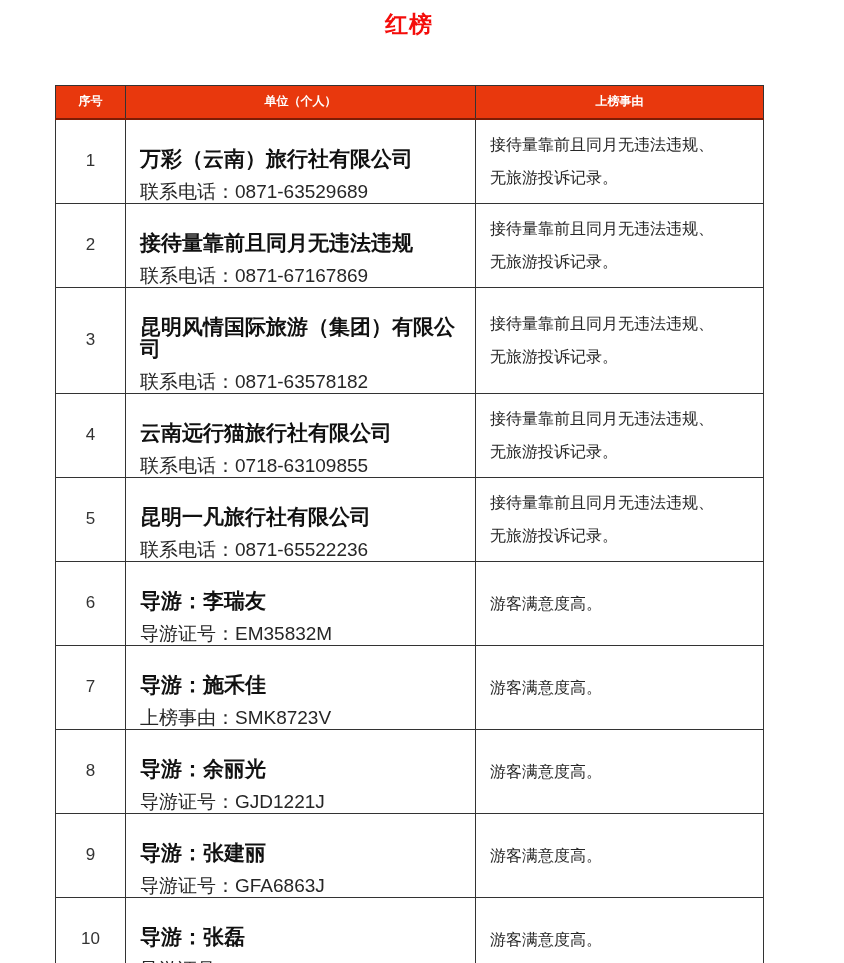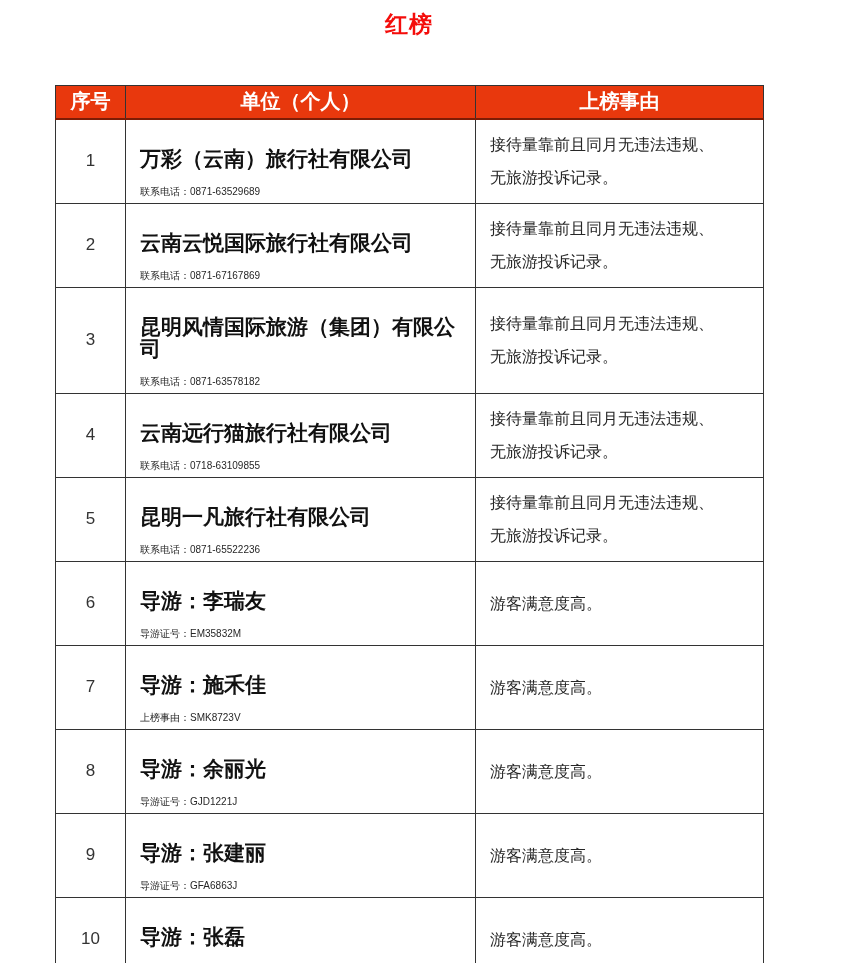--- a/index.html
+++ b/index.html
@@ -27,21 +27,21 @@
     border-collapse: collapse;
     table-layout: fixed;
     width: 708px;
   }
   .red-list th, .red-list td {
     border: 1px solid #333333;
   }
   .red-list thead th {
     background: var(--header-bg, #e8380d);
     color: #ffffff;
-    font-size: 20px;
+    font-size: 12px;
     font-weight: bold;
     height: 33px;
     text-align: center;
     vertical-align: middle;
     border-bottom: 2px solid #7d1c05;
   }
   .col-index  { width: 70px; }
   .col-unit   { width: 350px; }
   .col-reason { width: 288px; }
 
@@ -56,21 +56,21 @@
   td.col-unit { padding: 0 10px 0 14px; }
   .unit-name {
     font-weight: bold;
     font-size: 21px;
     color: #111111;
     line-height: 22px;
     margin-bottom: 11px;
     margin-top: 28px;
   }
   .unit-sub {
-    font-size: 10px;
+    font-size: 19px;
     color: #262626;
     line-height: 22px;
   }
   td.col-reason { padding: 0 10px 0 14px; font-family: Liberation Serif, serif; }
   .reason-line {
     font-size: 16px;
     line-height: 33px;
     color: #262626;
     white-space: nowrap;
   }
@@ -97,21 +97,21 @@
             <div class="unit-sub">联系电话：0871-63529689</div>
           </td>
           <td class="col-reason">
             <div class="reason-line">接待量靠前且同月无违法违规、</div>
             <div class="reason-line">无旅游投诉记录。</div>
           </td>
         </tr>
         <tr>
           <td class="col-index">2</td>
           <td class="col-unit">
-            <div class="unit-name">云南云悦国际旅行社有限公司</div>
+            <div class="unit-name">接待量靠前且同月无违法违规</div>
             <div class="unit-sub">联系电话：0871-67167869</div>
           </td>
           <td class="col-reason">
             <div class="reason-line">接待量靠前且同月无违法违规、</div>
             <div class="reason-line">无旅游投诉记录。</div>
           </td>
         </tr>
         <tr>
           <td class="col-index">3</td>
           <td class="col-unit">

